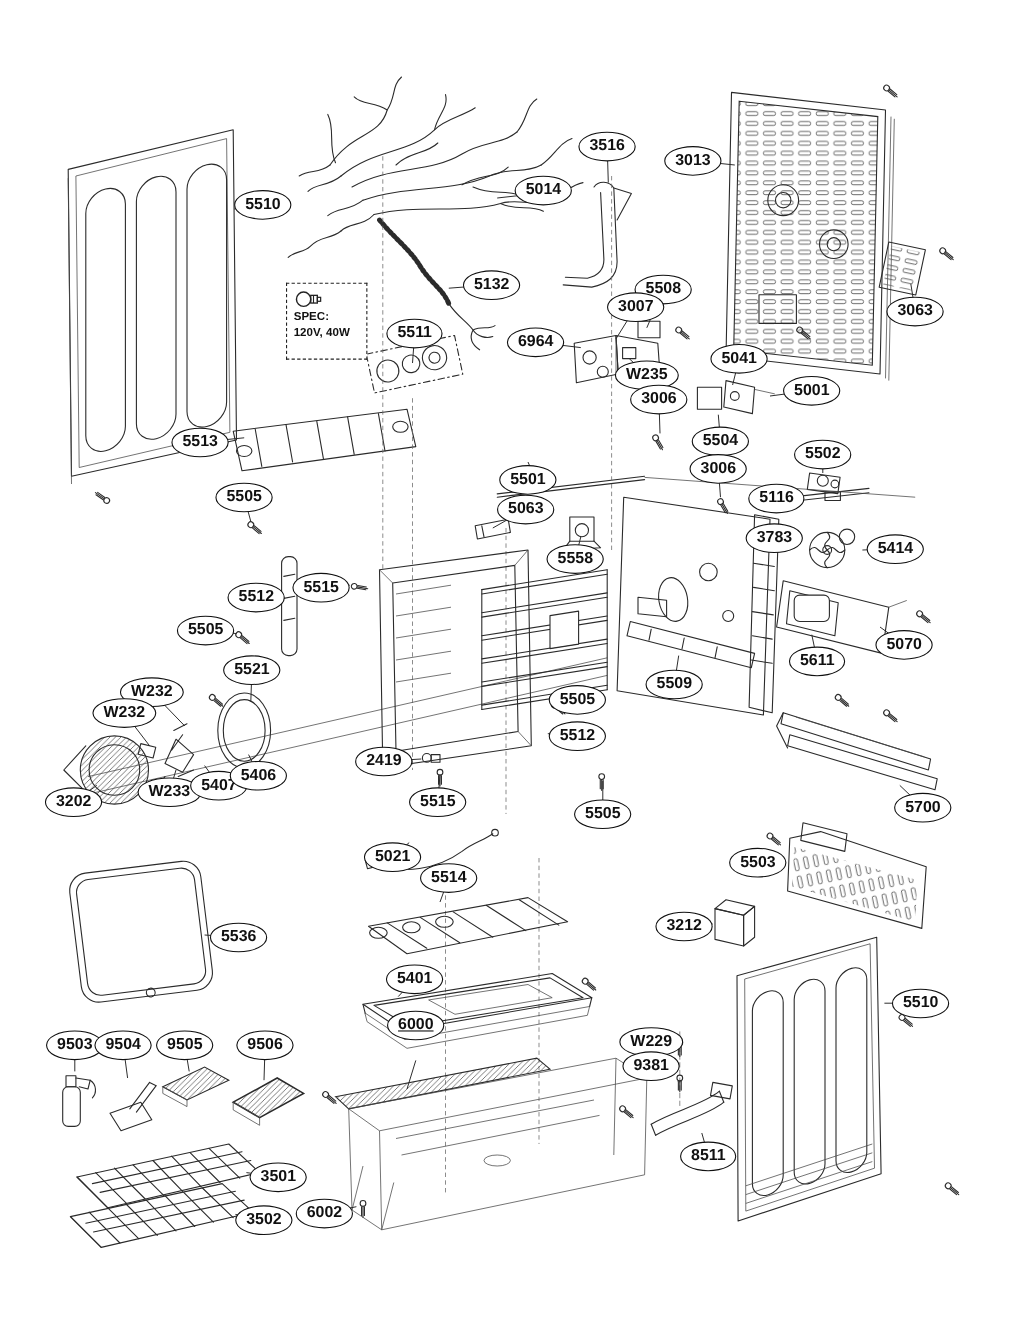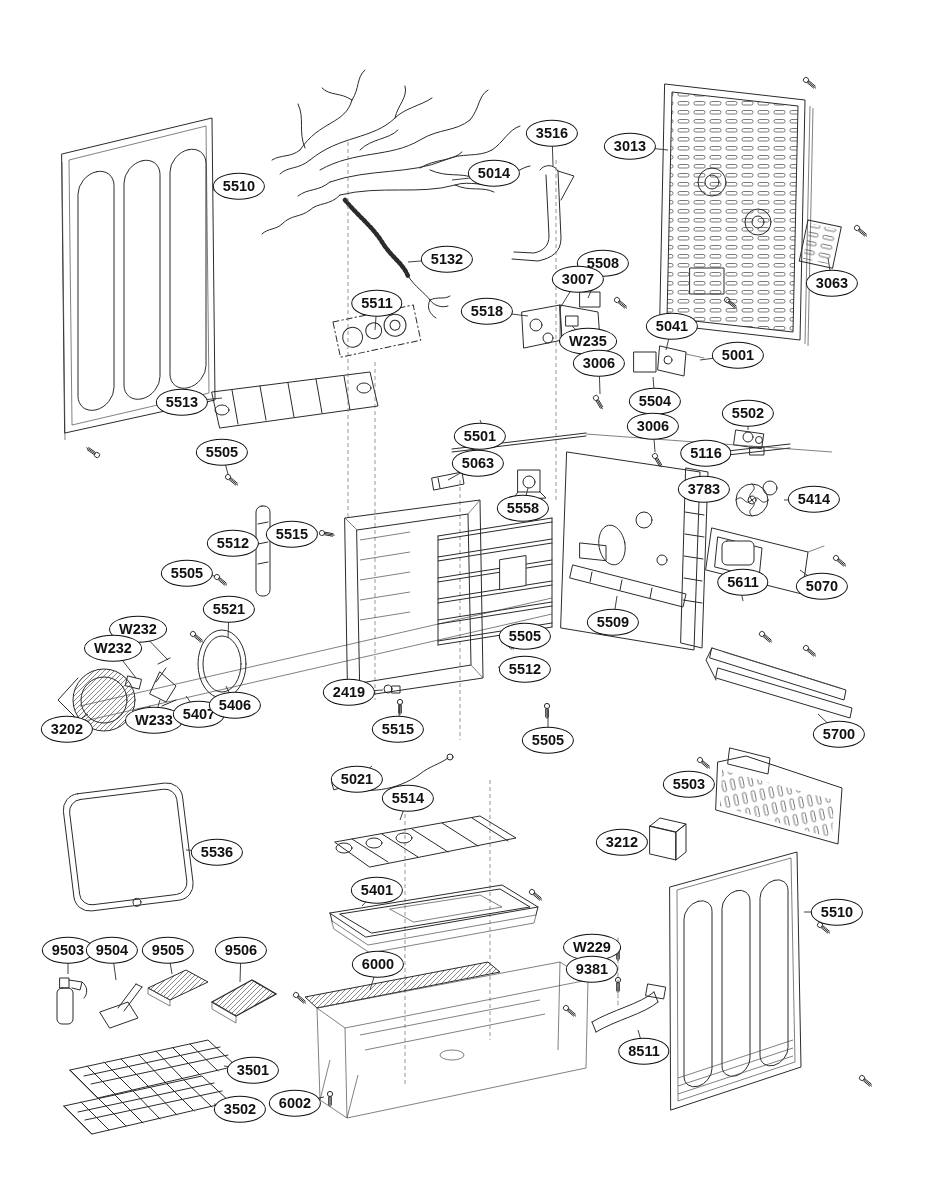--- a/index.html
+++ b/index.html
@@ -451,52 +451,62 @@
       <line x1="241" y1="950" x2="240" y2="982" stroke="#2b2b2b" stroke-width="0.9"></line>
       <line x1="378" y1="964" x2="370" y2="990" stroke="#2b2b2b" stroke-width="0.9"></line>
       <line x1="592" y1="947" x2="616" y2="950" stroke="#2b2b2b" stroke-width="0.9"></line>
       <line x1="592" y1="969" x2="616" y2="974" stroke="#2b2b2b" stroke-width="0.9"></line>
       <line x1="644" y1="1051" x2="638" y2="1030" stroke="#2b2b2b" stroke-width="0.9"></line>
       <line x1="253" y1="1070" x2="224" y2="1066" stroke="#2b2b2b" stroke-width="0.9"></line>
       <line x1="240" y1="1109" x2="214" y2="1104" stroke="#2b2b2b" stroke-width="0.9"></line>
       <line x1="295" y1="1103" x2="324" y2="1097" stroke="#2b2b2b" stroke-width="0.9"></line>
     </svg>
 
+  <div class="spec-box">
+    <svg width="30" height="20" viewBox="0 0 30 20">
+      <circle cx="9" cy="10" r="6.5" fill="none" stroke="#222" stroke-width="1.3"></circle>
+      <rect x="15.5" y="6.5" width="6" height="7" fill="none" stroke="#222" stroke-width="1.2"></rect>
+      <line x1="18" y1="6.5" x2="18" y2="13.5" stroke="#222" stroke-width="1"></line>
+      <rect x="21.5" y="8.3" width="3" height="3.6" fill="none" stroke="#222" stroke-width="1.1"></rect>
+    </svg>
+    <div class="spec-text">SPEC:</div>
+    <div class="spec-text">120V, 40W</div>
+  </div>
 
   <div id="callout-layer">
       <div class="callout" style="left: 239px; top: 186px;">5510</div>
       <div class="callout" style="left: 552px; top: 133px;">3516</div>
       <div class="callout" style="left: 494px; top: 173px;">5014</div>
       <div class="callout" style="left: 630px; top: 146px;">3013</div>
       <div class="callout" style="left: 832px; top: 283px; text-align: center;">3063</div>
       <div class="callout" style="left: 447px; top: 259px;">5132</div>
       <div class="callout" style="left: 603px; top: 263px;">5508</div>
       <div class="callout" style="left: 578px; top: 279px;">3007</div>
       <div class="callout" style="left: 377px; top: 303px;">5511</div>
-      <div class="callout" style="left: 487px; top: 311px;">5518</div>
+      <div class="callout" style="left: 487px; top: 311px;">6964</div>
       <div class="callout" style="left: 588px; top: 341px;">W235</div>
       <div class="callout" style="left: 672px; top: 326px; text-align: right;">5041</div>
       <div class="callout" style="left: 738px; top: 355px;">5001</div>
       <div class="callout" style="left: 599px; top: 363px;">3006</div>
       <div class="callout" style="left: 655px; top: 401px;">5504</div>
       <div class="callout" style="left: 748px; top: 413px;">5502</div>
       <div class="callout" style="left: 653px; top: 426px;">3006</div>
       <div class="callout" style="left: 706px; top: 453px;">5116</div>
       <div class="callout" style="left: 480px; top: 420px; margin-top: 16px;">5501</div>
       <div class="callout" style="left: 478px; top: 463px;">5063</div>
       <div class="callout" style="left: 704px; top: 489px;">3783</div>
       <div class="callout" style="left: 814px; top: 499px;">5414</div>
       <div class="callout" style="left: 523px; top: 508px;">5558</div>
       <div class="callout" style="left: 182px; top: 402px;">5513</div>
       <div class="callout" style="left: 222px; top: 452px;">5505</div>
       <div class="callout" style="left: 233px; top: 543px;">5512</div>
       <div class="callout" style="left: 292px; top: 534px;">5515</div>
       <div class="callout" style="left: 187px; top: 573px;">5505</div>
       <div class="callout" style="left: 822px; top: 586px;">5070</div>
-      <div class="callout" style="left: 743px; top: 582px; text-align: center;">5611</div>
+      <div class="callout" style="left: 743px; top: 601px; text-align: center;">5611</div>
       <div class="callout" style="left: 229px; top: 609px;">5521</div>
       <div class="callout" style="left: 613px; top: 622px;">5509</div>
       <div class="callout" style="left: 138px; top: 629px;">W232</div>
       <div class="callout" style="left: 113px; top: 648px;">W232</div>
       <div class="callout" style="left: 525px; top: 636px;">5505</div>
       <div class="callout" style="left: 525px; top: 669px;">5512</div>
       <div class="callout" style="left: 67px; top: 729px;">3202</div>
       <div class="callout" style="left: 154px; top: 720px;">W233</div>
       <div class="callout" style="left: 199px; top: 714px;">5407</div>
       <div class="callout" style="left: 235px; top: 705px;">5406</div>
@@ -508,21 +518,21 @@
       <div class="callout" style="left: 689px; top: 784px;">5503</div>
       <div class="callout" style="left: 408px; top: 798px;">5514</div>
       <div class="callout" style="left: 217px; top: 852px;">5536</div>
       <div class="callout" style="left: 622px; top: 842px;">3212</div>
       <div class="callout" style="left: 377px; top: 890px;">5401</div>
       <div class="callout" style="left: 837px; top: 912px;">5510</div>
       <div class="callout" style="left: 68px; top: 950px;">9503</div>
       <div class="callout" style="left: 112px; top: 950px;">9504</div>
       <div class="callout" style="left: 168px; top: 950px;">9505</div>
       <div class="callout" style="left: 241px; top: 950px;">9506</div>
-      <div class="callout" style="left: 378px; top: 964px;">6000</div>
+      <div class="callout" style="left: 378px; top: 932px; text-decoration: underline;">6000</div>
       <div class="callout" style="left: 592px; top: 947px;">W229</div>
       <div class="callout" style="left: 592px; top: 969px;">9381</div>
       <div class="callout" style="left: 644px; top: 1051px;">8511</div>
       <div class="callout" style="left: 253px; top: 1070px;">3501</div>
       <div class="callout" style="left: 240px; top: 1109px;">3502</div>
       <div class="callout" style="left: 295px; top: 1103px;">6002</div>
     </div>
 </div>
 
 </body></html>

